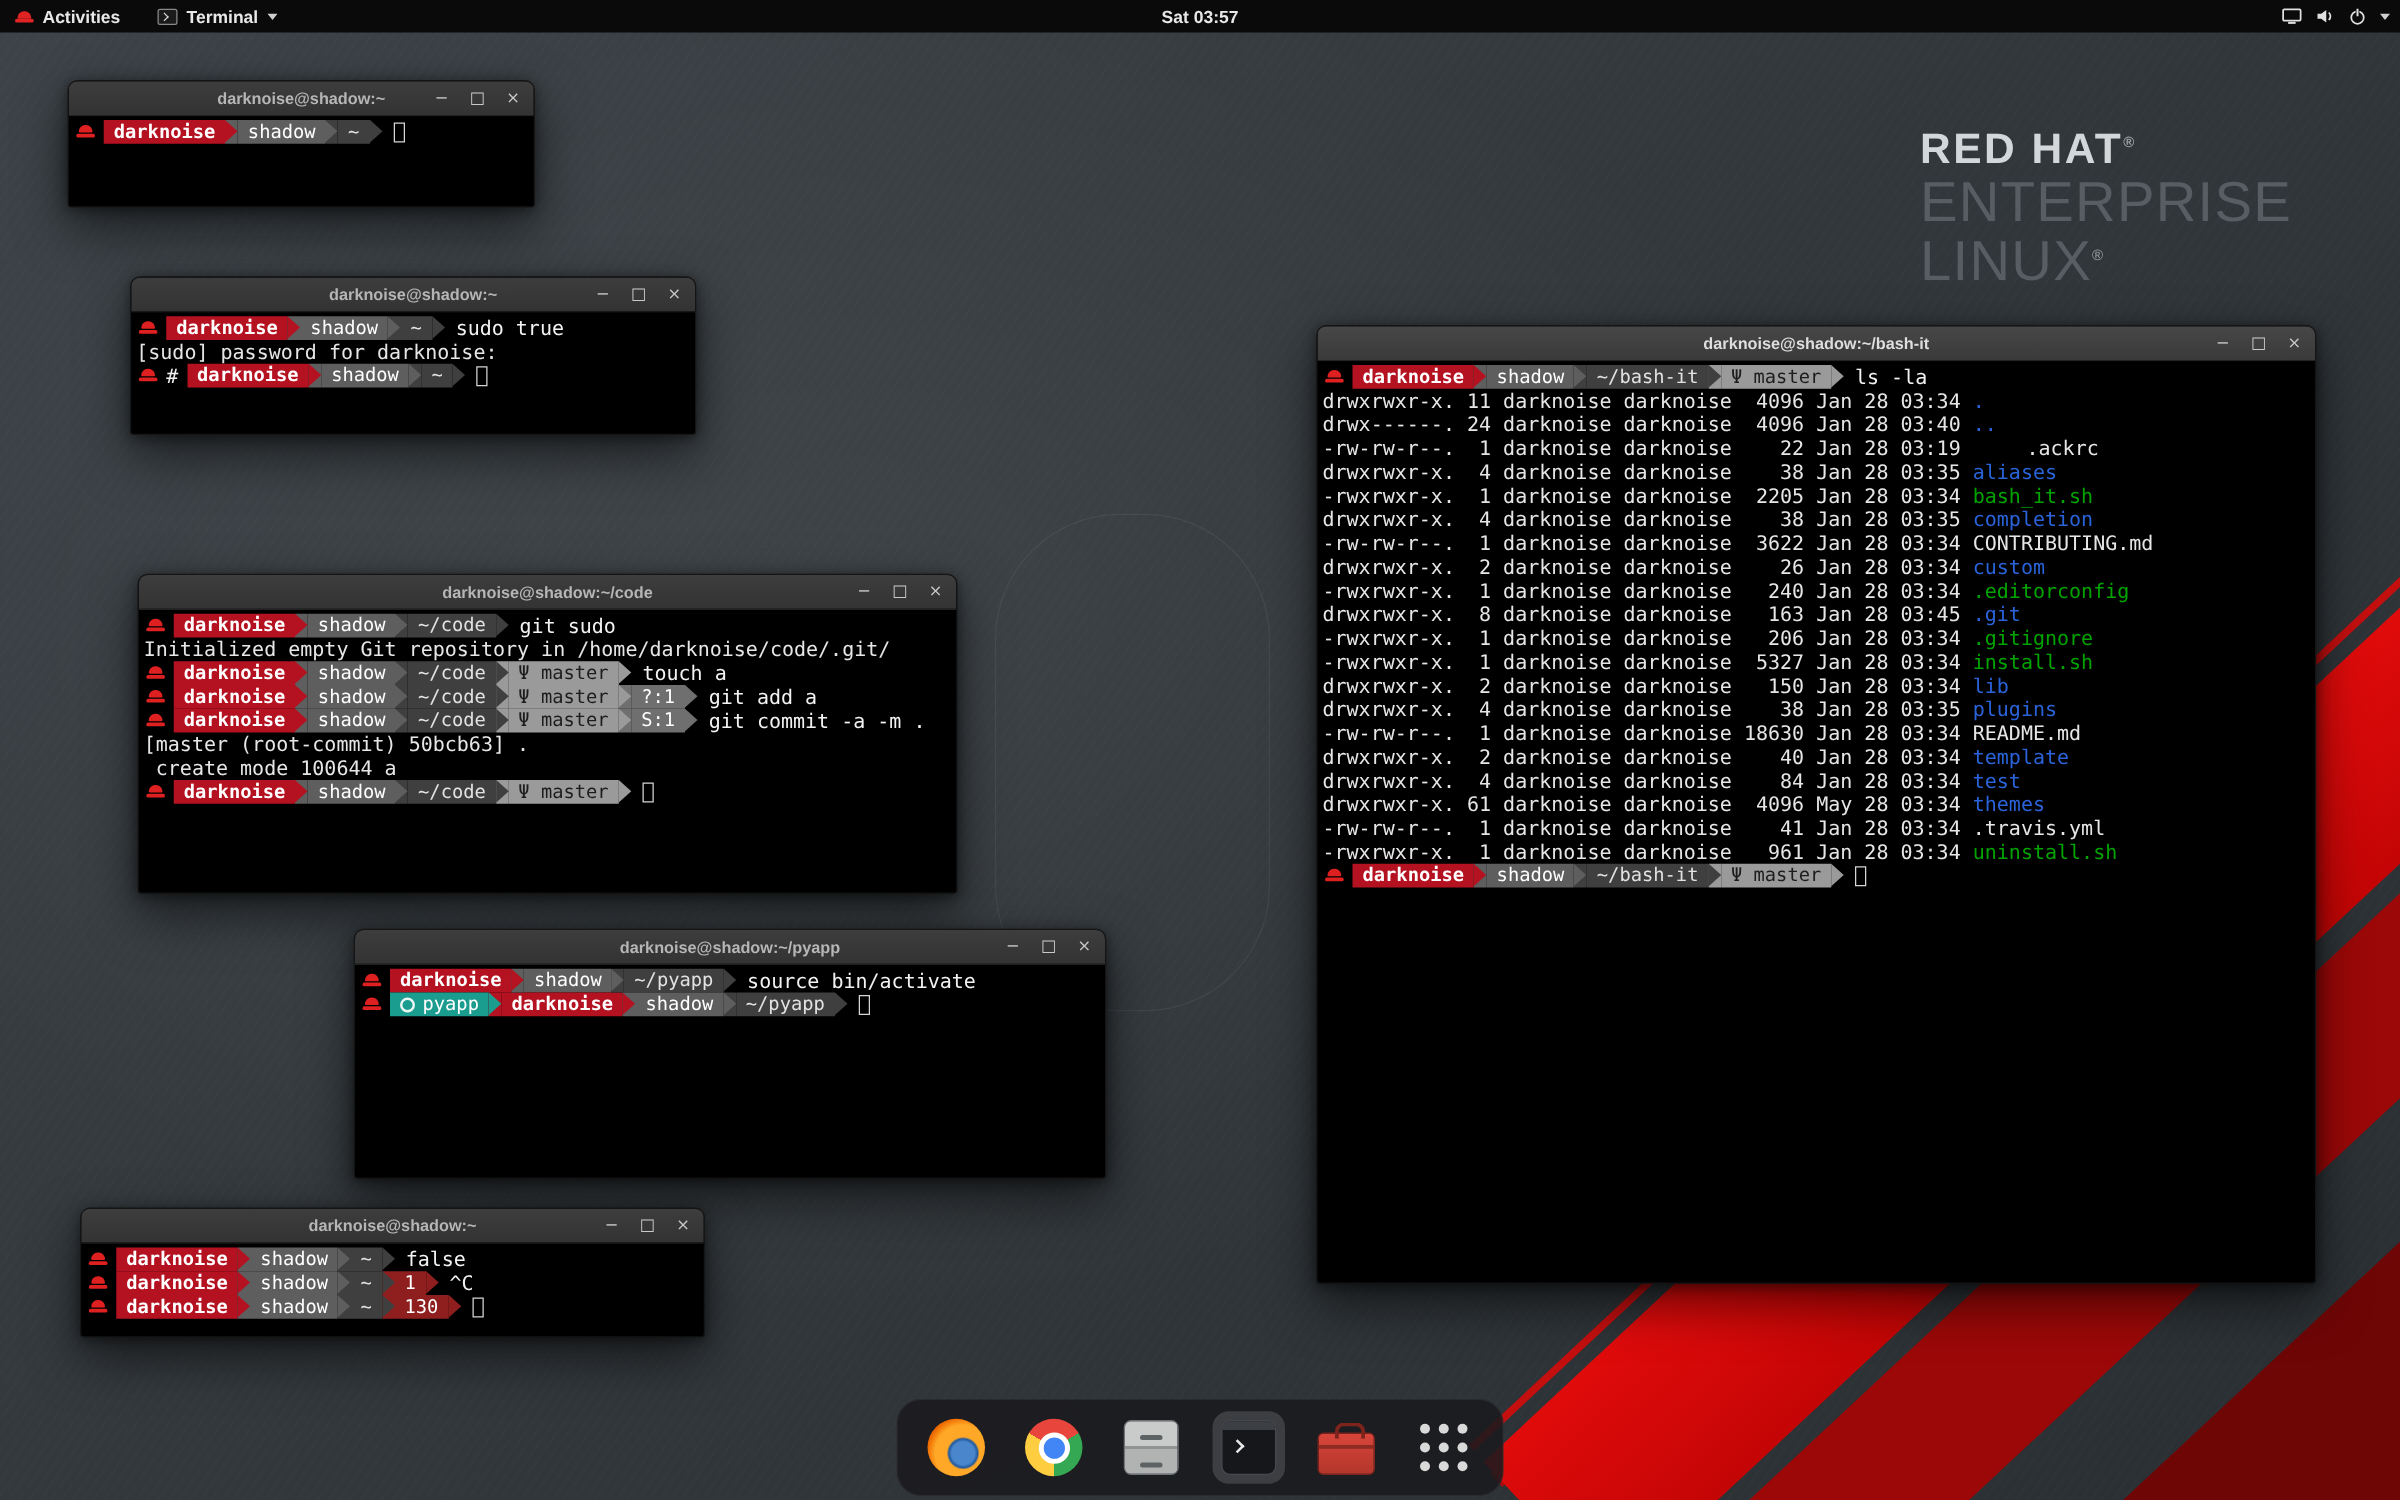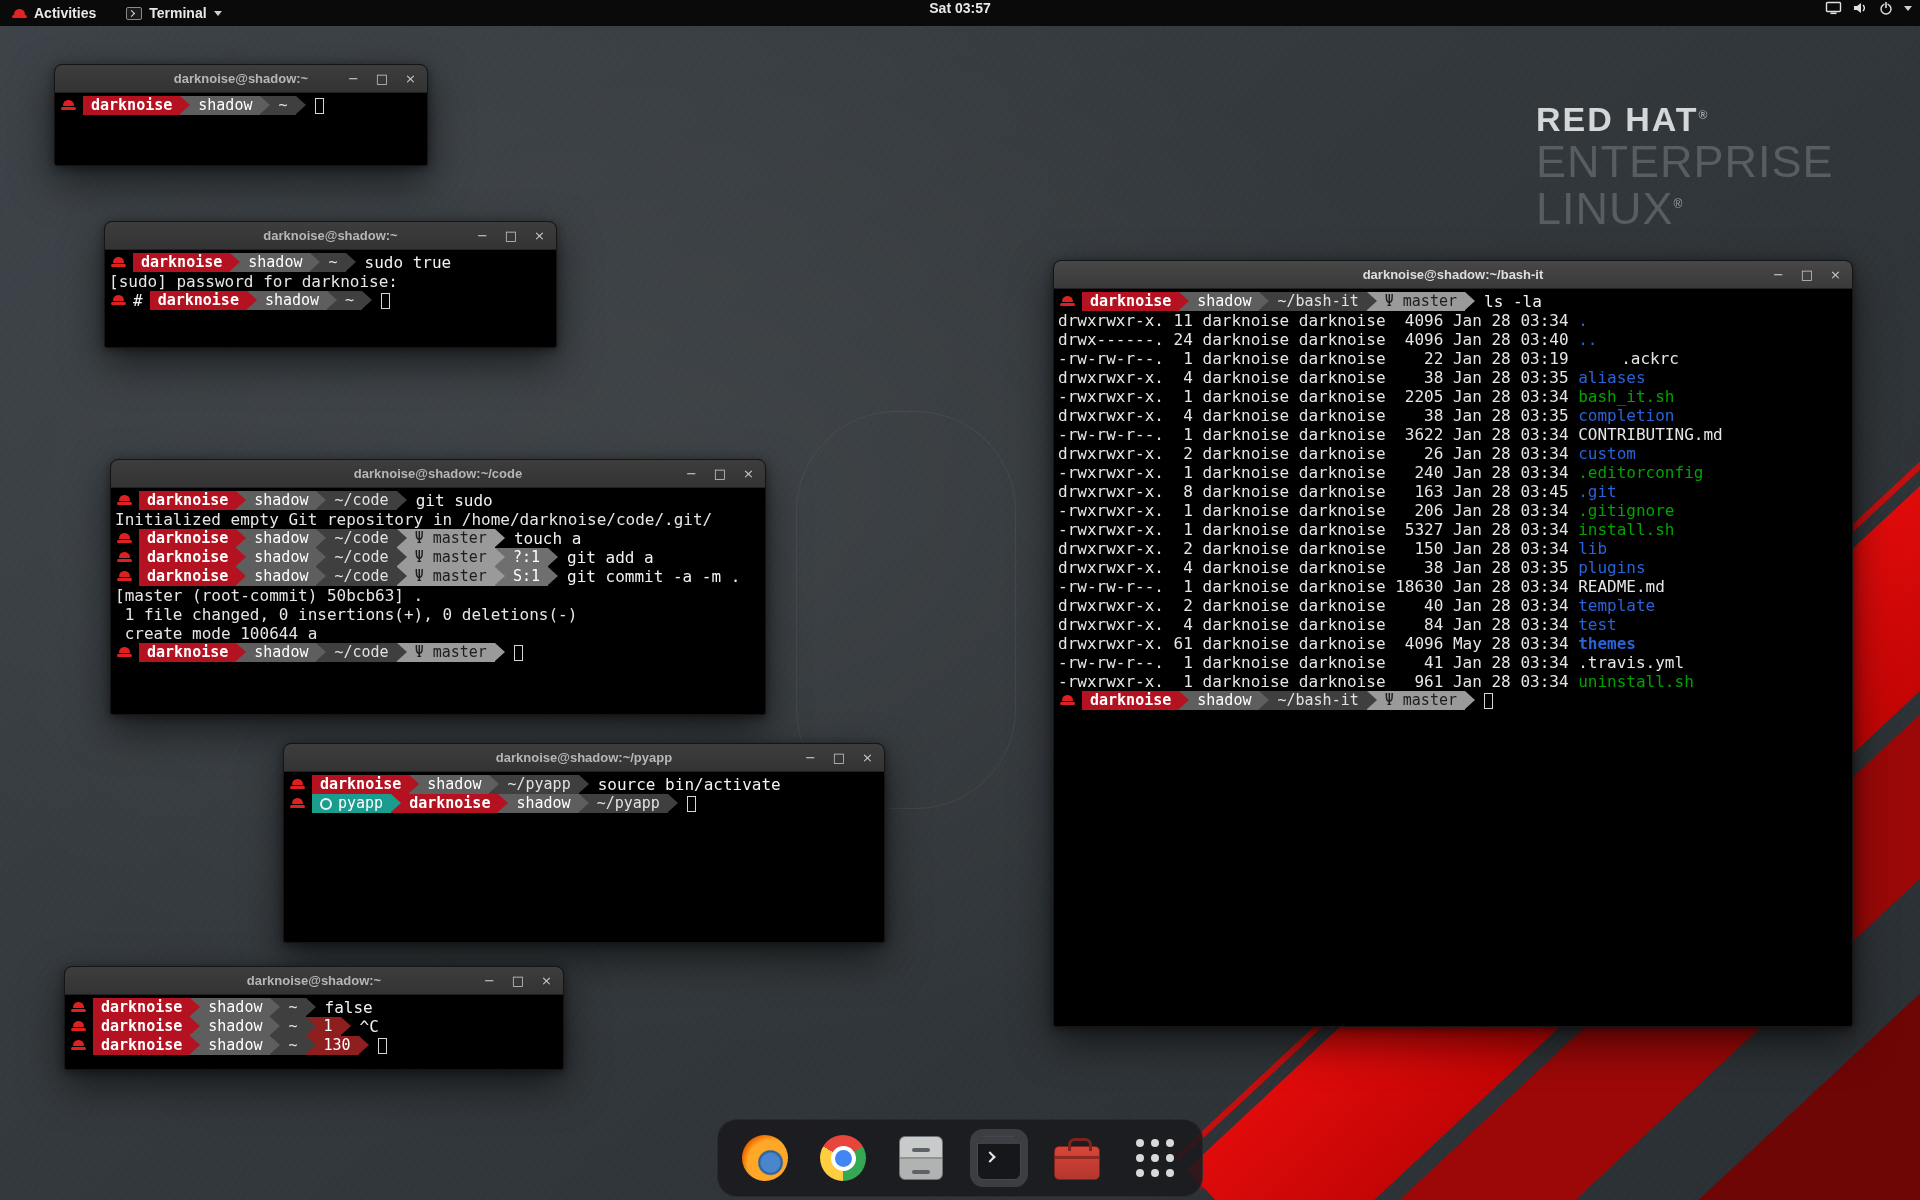--- a/index.html
+++ b/index.html
@@ -22,21 +22,21 @@
   .faint-arc{position:absolute;left:796px;top:411px;width:220px;height:398px;border:1px solid rgba(255,255,255,0.06);border-radius:100px;z-index:0}
 
   
   .brand{position:absolute;left:1536px;top:100px;z-index:1;user-select:none}
   .brand .l1{font-size:34px;font-weight:700;color:#d4d7d9;letter-spacing:2px}
   .brand .l2,.brand .l3{font-size:45px;color:#575d62;font-weight:400;letter-spacing:1px;line-height:1.04}
   .brand sup{font-size:12px;color:#9aa0a4;vertical-align:super}
 
   
   .topbar{position:absolute;left:0;top:0;width:1920px;height:26px;background:#0a0a0a;z-index:10;
-    display:flex;color:#e8e8e8;font-size:14px;font-weight:600}
+    display:flex;align-items:center;color:#e8e8e8;font-size:14px;font-weight:600}
   .tb-left{display:flex;align-items:center;gap:22px;padding-left:8px}
   .tb-item{display:flex;align-items:center;gap:7px;height:26px;padding:0 4px;cursor:default}
   .tb-clock{position:absolute;left:50%;transform:translateX(-50%)}
   .tb-right{position:absolute;right:8px;display:flex;align-items:center;gap:10px}
   .hat-sm{width:15px;height:13px;position:relative;display:inline-block}
   .hat-sm::before{content:"";position:absolute;left:2px;top:2px;width:11px;height:6px;background:#e02424;border-radius:6px 6px 1px 1px}
   .hat-sm::after{content:"";position:absolute;left:0;bottom:2px;width:15px;height:3px;background:#e02424;border-radius:2px}
   .term-ico{width:16px;height:13px;background:#1b1b1b;border:1px solid #8a8a8a;border-radius:2px;position:relative;display:inline-block}
   .term-ico::before{content:"";position:absolute;left:2px;top:3px;width:4px;height:4px;border-left:1.5px solid #ddd;border-bottom:1.5px solid #ddd;transform:rotate(-135deg)}
   .chev{width:0;height:0;border-left:4px solid transparent;border-right:4px solid transparent;border-top:5px solid #cfcfcf;display:inline-block}
@@ -315,21 +315,20 @@
         <span class="sep" style="background: rgb(111, 111, 111);">
           <i style="border-left-color: rgb(154, 154, 154);"></i>
         </span>
         <span class="seg seg-stat">S:1</span>
         <span class="sep" style="background: transparent;">
           <i style="border-left-color: rgb(111, 111, 111);"></i>
         </span>
         <span class="cmd">git commit -a -m .</span>
       </div>
       <div class="tline oline">[master (root-commit) 50bcb63] .</div>
-      <div class="tline oline"> 1 file changed, 0 insertions(+), 0 deletions(-)</div>
       <div class="tline oline"> create mode 100644 a</div>
       <div class="tline pline">
         <span class="hat"></span>
         <span class="seg seg-user">darknoise</span>
         <span class="sep" style="background: rgb(94, 94, 94);">
           <i style="border-left-color: rgb(181, 18, 33);"></i>
         </span>
         <span class="seg seg-host">shadow</span>
         <span class="sep" style="background: rgb(63, 63, 63);">
           <i style="border-left-color: rgb(94, 94, 94);"></i>
@@ -505,21 +504,21 @@
       <div class="tline oline"><span>drwxrwxr-x.  2 darknoise darknoise    26 Jan 28 03:34 </span><span style="color: rgb(42, 99, 217);">custom</span></div>
       <div class="tline oline"><span>-rwxrwxr-x.  1 darknoise darknoise   240 Jan 28 03:34 </span><span style="color: rgb(0, 163, 0);">.editorconfig</span></div>
       <div class="tline oline"><span>drwxrwxr-x.  8 darknoise darknoise   163 Jan 28 03:45 </span><span style="color: rgb(42, 99, 217);">.git</span></div>
       <div class="tline oline"><span>-rwxrwxr-x.  1 darknoise darknoise   206 Jan 28 03:34 </span><span style="color: rgb(0, 163, 0);">.gitignore</span></div>
       <div class="tline oline"><span>-rwxrwxr-x.  1 darknoise darknoise  5327 Jan 28 03:34 </span><span style="color: rgb(0, 163, 0);">install.sh</span></div>
       <div class="tline oline"><span>drwxrwxr-x.  2 darknoise darknoise   150 Jan 28 03:34 </span><span style="color: rgb(42, 99, 217);">lib</span></div>
       <div class="tline oline"><span>drwxrwxr-x.  4 darknoise darknoise    38 Jan 28 03:35 </span><span style="color: rgb(42, 99, 217);">plugins</span></div>
       <div class="tline oline"><span>-rw-rw-r--.  1 darknoise darknoise 18630 Jan 28 03:34 </span><span style="color: rgb(230, 230, 230);">README.md</span></div>
       <div class="tline oline"><span>drwxrwxr-x.  2 darknoise darknoise    40 Jan 28 03:34 </span><span style="color: rgb(42, 99, 217);">template</span></div>
       <div class="tline oline"><span>drwxrwxr-x.  4 darknoise darknoise    84 Jan 28 03:34 </span><span style="color: rgb(42, 99, 217);">test</span></div>
-      <div class="tline oline"><span>drwxrwxr-x. 61 darknoise darknoise  4096 May 28 03:34 </span><span style="color: rgb(42, 99, 217); font-weight: bold;">themes</span></div>
+      <div class="tline oline"><span>drwxrwxr-x. 61 darknoise darknoise  4096 May 28 03:34 </span><span style="color: rgb(42, 99, 217);">themes</span></div>
       <div class="tline oline"><span>-rw-rw-r--.  1 darknoise darknoise    41 Jan 28 03:34 </span><span style="color: rgb(230, 230, 230);">.travis.yml</span></div>
       <div class="tline oline"><span>-rwxrwxr-x.  1 darknoise darknoise   961 Jan 28 03:34 </span><span style="color: rgb(0, 163, 0);">uninstall.sh</span></div>
       <div class="tline pline">
         <span class="hat"></span>
         <span class="seg seg-user">darknoise</span>
         <span class="sep" style="background: rgb(94, 94, 94);">
           <i style="border-left-color: rgb(181, 18, 33);"></i>
         </span>
         <span class="seg seg-host">shadow</span>
         <span class="sep" style="background: rgb(63, 63, 63);">

